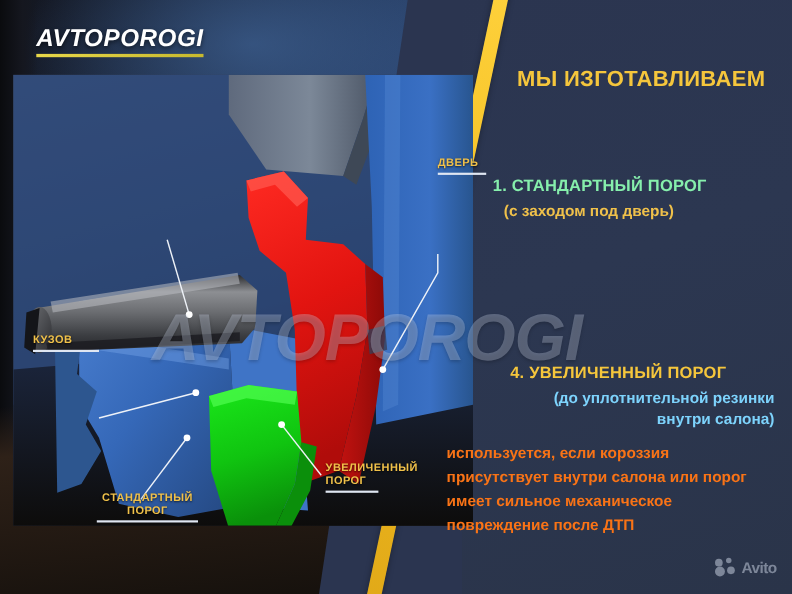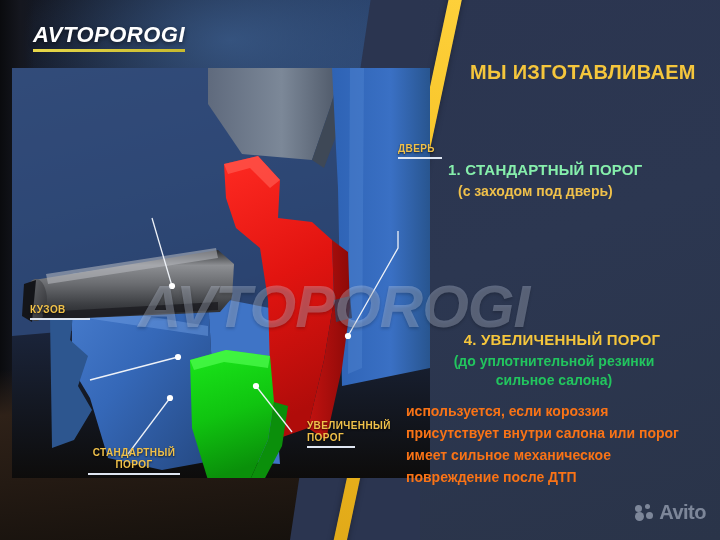--- a/index.html
+++ b/index.html
@@ -74,50 +74,50 @@
 
   
   .lbl { position:absolute; color:#f0c14a; font-size:10px; font-weight:bold; line-height:12px;
          letter-spacing:.4px; text-shadow:0 1px 2px rgba(0,0,0,.7); }
   .lbl .ul { height:2px; background:#dfe6f2; margin-top:2px; }
 
   #lbl-seal  { left:32px;  top:124px; width:118px; }
   #lbl-body  { left:30px;  top:304px; width:60px; }
   #lbl-door  { left:355px; top:143px; width:44px;margin-left:43px; }
   #lbl-std   { left:88px;  top:447px; width:92px; text-align:center; }
-  #lbl-ext   { left:267px; top:420px; width:88px;padding-left:40px; }
+  #lbl-ext   { left:256px; top:420px; width:88px;padding-left:40px; }
 
   
   .rc { position:absolute;font-weight:bold; }
   .head1 { left:470px; top:60px; width:240px; font-size:20px; font-weight:bold; color:#f5c63c;
            letter-spacing:.3px; line-height:24px; }
   .head2 { left:470px; top:84px; width:240px; font-size:19px; font-weight:bold; color:#ffffff;
            letter-spacing:.3px; line-height:24px; }
 
   .sec1-title { left:448px; top:160px; width:262px; font-size:15px; font-weight:bold; color:#86efac;
                 line-height:19px; letter-spacing:.2px; }
   .sec1-sub   { left:458px; top:182px; width:262px; font-size:14px; color:#f0c14a; line-height:18px; }
   .sec1-body  { left:425px; top:210px; width:270px; font-size:14px; color:#f2f5fa; line-height:22px; }
 
   .sec2-title { left:412px; top:330px; width:300px; font-size:15px; font-weight:bold; color:#f5c63c;
                 line-height:19px; letter-spacing:.2px; text-align:center; }
-  .sec2-sub   { left:404px; top:352px; width:300px; font-size:14px; color:#22c55e; line-height:19px;
-                text-align:center; }
+  .sec2-sub   { left:404px; top:352px; width:300px; font-size:14px; color:#7dd3fc; line-height:19px;
+                text-align:right; }
   .sec2-body  { left:406px; top:400px; width:290px; font-size:14px; color:#f97316; line-height:22px; }
 
   
   .avito { position:absolute; right:14px; bottom:16px; display:flex; align-items:center; gap:5px;
            opacity:.52; }
   .avito .dots { position:relative; width:19px; height:17px; }
   .avito .dots i { position:absolute; border-radius:50%; background:#c9d2e2; display:block; }
   .avito .d1 { width:7px;height:7px; left:0; top:1px; }
   .avito .d2 { width:5px;height:5px; left:10px; top:0px; }
   .avito .d3 { width:9px;height:9px; left:0px; top:8px; }
   .avito .d4 { width:7px;height:7px; left:11px; top:8px; }
-  .avito .word { font-size:20px; font-weight:bold; color:#c9d2e2; letter-spacing:-.5px; }
+  .avito .word { font-size:14px; font-weight:bold; color:#c9d2e2; letter-spacing:-.5px; }
 </style>
 </head>
 <body>
 
 <div id="stage">
 
   <div class="bg-base"></div>
   <div class="bg-dark-left"></div>
   <div class="bg-bottom-brown"></div>
 
@@ -261,21 +261,21 @@
   </div>
 
   <div class="rc head1">МЫ ИЗГОТАВЛИВАЕМ</div>
 
   <div class="rc sec1-title">1. СТАНДАРТНЫЙ ПОРОГ</div>
   <div class="rc sec1-sub">(с заходом под дверь)</div>
 
   <div class="rc sec2-title">4. УВЕЛИЧЕННЫЙ ПОРОГ</div>
   <div class="rc sec2-sub">
     <div>(до уплотнительной резинки</div>
-    <div>сильное салона)</div>
+    <div>внутри салона)</div>
   </div>
   <div class="rc sec2-body">используется, если короззия присутствует внутри салона или порог имеет сильное механическое повреждение после ДТП</div>
 
   <div class="avito">
     <span class="dots">
       <i class="d1"></i>
         <i class="d2"></i>
         <i class="d3"></i>
         <i class="d4"></i>
     </span>

